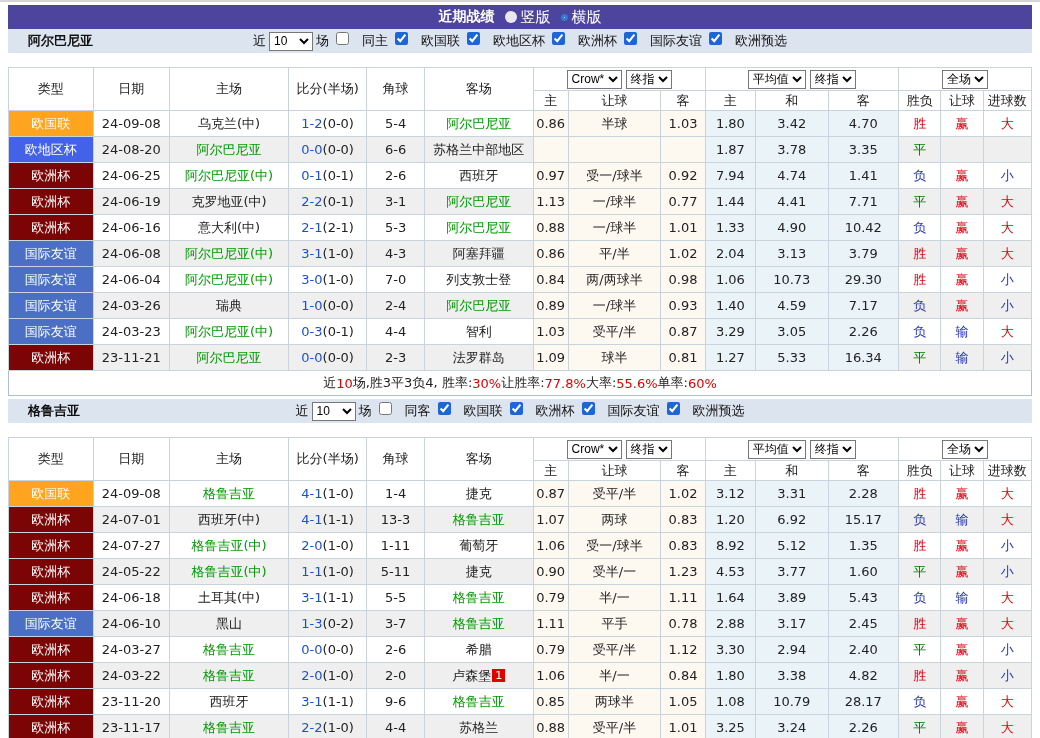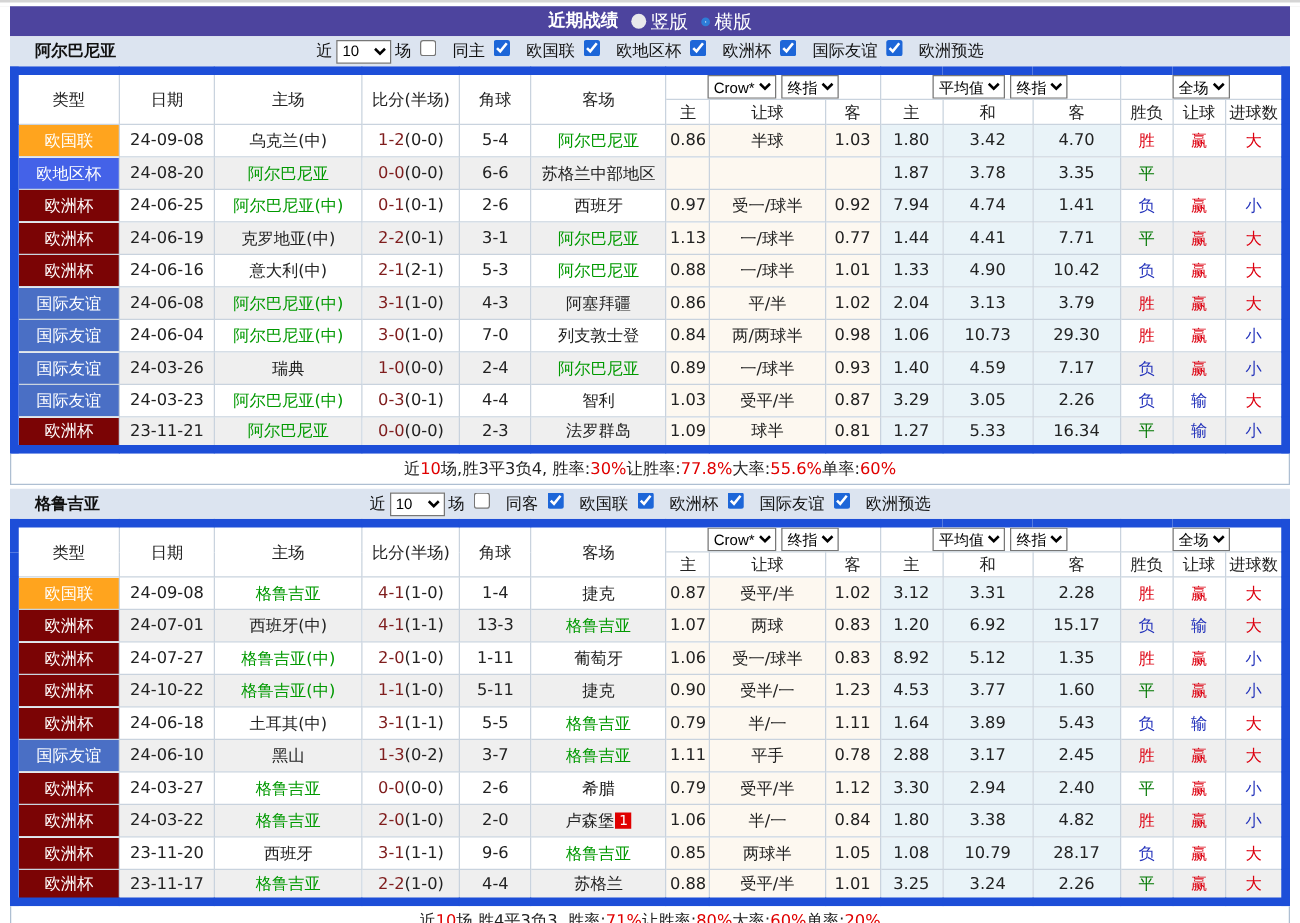--- a/index.html
+++ b/index.html
@@ -15,33 +15,33 @@
   .radio-plain { width:12px; height:12px; background:#e9e9ec; }
   .radio-checked { width:7px; height:7px; background:#fff; border:3px solid #2d7dd8; }
   .filter-bar { background:#dce4f0; height:24px; display:flex; align-items:center;
     font-size:13px; color:#111; position:relative; }
   .team-name { position:absolute; left:20px; font-weight:bold; font-size:13px; }
   .filter-controls { margin:0 auto; display:flex; align-items:center; gap:3px; }
   .filter-controls select { font-size:12px; height:19px; width:44px; border:1px solid #777; background:#fff; }
   .filter-controls label { display:flex; align-items:flex-start; gap:12px; cursor:pointer; }
   .filter-controls input[type=checkbox] { width:13px; height:13px; margin:0 1px 0 4px; accent-color:#1d66d8; }
   table.results { width:100%; border-collapse:collapse; table-layout:fixed; background:#fff;
-    font-size:13px; color:#222; border:7px solid #1d4ed8; }
+    font-size:13px; color:#222; border:1px solid #1d4ed8;margin-top:14px; }
   table.results th, table.results td { border:1px solid #c9d3de; text-align:center;
     padding:0 1px; overflow:hidden; white-space:nowrap; font-weight:normal; }
   table.results thead tr.h1 th { height:23px; }
   table.results thead tr.h2 th { height:20px; }
   table.results thead select { font-size:12px; height:19px; border:1px solid #777; background:#fff; margin:0 2px; }
   table.results tbody td { height:26px; }
   table.results tbody tr:nth-child(even) td { background:#efefef; }
   td.c-cream { background:#fdf8f0 !important; }
   td.c-blue  { background:#e9f3f8 !important; }
   td.type-cell { color:#fff; font-size:13px; }
   .tg { color:#009900; } 
-  .sc-ft { color:#7f1d1d; }
+  .sc-ft { color:#1d4ed8; }
   .sc-ht { color:#222; }
   .r { color:#dd0010; }
   .g { color:#007700; }
   .b { color:#2433bb; }
   .badge { display:inline-block; background:#e00000; color:#fff; font-size:11px;
     line-height:13px; padding:0 3px; margin-left:1px; vertical-align:1px; }
   .summary { height:25px; display:flex; align-items:center; justify-content:center;
     font-size:13px; color:#222; border:1px solid #aebfd2; border-top:none; background:#fff; }
   .summary .r { color:#e00000; }
   .gap { height:3px; }
@@ -441,21 +441,21 @@
               <td class="c-cream">0.83</td>
               <td class="c-blue">8.92</td>
               <td class="c-blue">5.12</td>
               <td class="c-blue">1.35</td>
               <td class="r">胜</td>
               <td class="r">赢</td>
               <td class="b">小</td>
             </tr>
             <tr>
               <td class="type-cell" style="background: rgb(123, 4, 5);">欧洲杯</td>
-              <td>24-10-22</td>
+              <td>24-05-22</td>
               <td class="tg">格鲁吉亚(中)</td>
               <td><span class="sc-ft">1-1</span><span class="sc-ht">(1-0)</span></td>
               <td>5-11</td>
               <td><span>捷克</span></td>
               <td class="c-cream">0.90</td>
               <td class="c-cream">受半/一</td>
               <td class="c-cream">1.23</td>
               <td class="c-blue">4.53</td>
               <td class="c-blue">3.77</td>
               <td class="c-blue">1.60</td>

